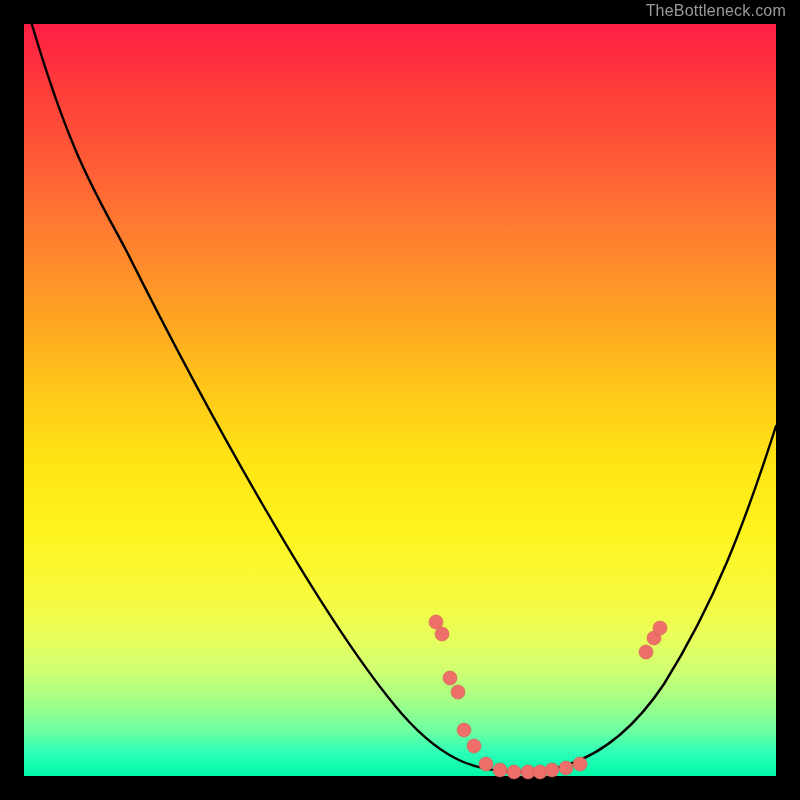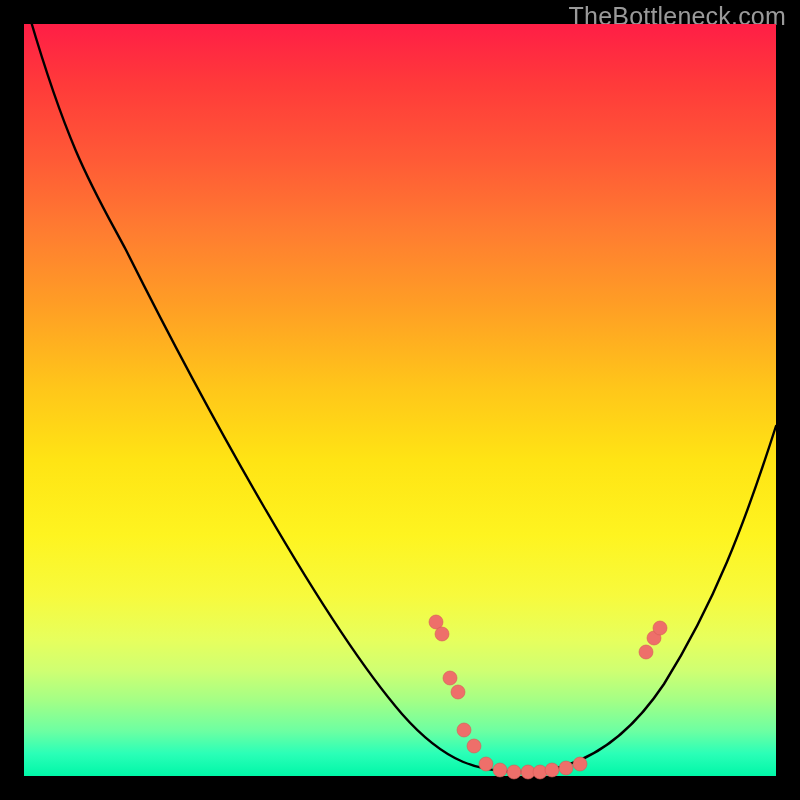--- a/index.html
+++ b/index.html
@@ -48,21 +48,21 @@
     left: 0;
     width: 752px;
     height: 752px;
     overflow: visible;
   }
   .watermark {
     position: absolute;
     top: 2px;
     right: 14px;
     color: #9a9a9a;
-    font-size: 25px;
+    font-size: 16px;
     font-weight: 500;
     letter-spacing: 0.2px;
   }
   .curve {
     fill: none;
     stroke: #000;
     stroke-width: 2.4;
     stroke-linecap: round;
   }
   .dot {

